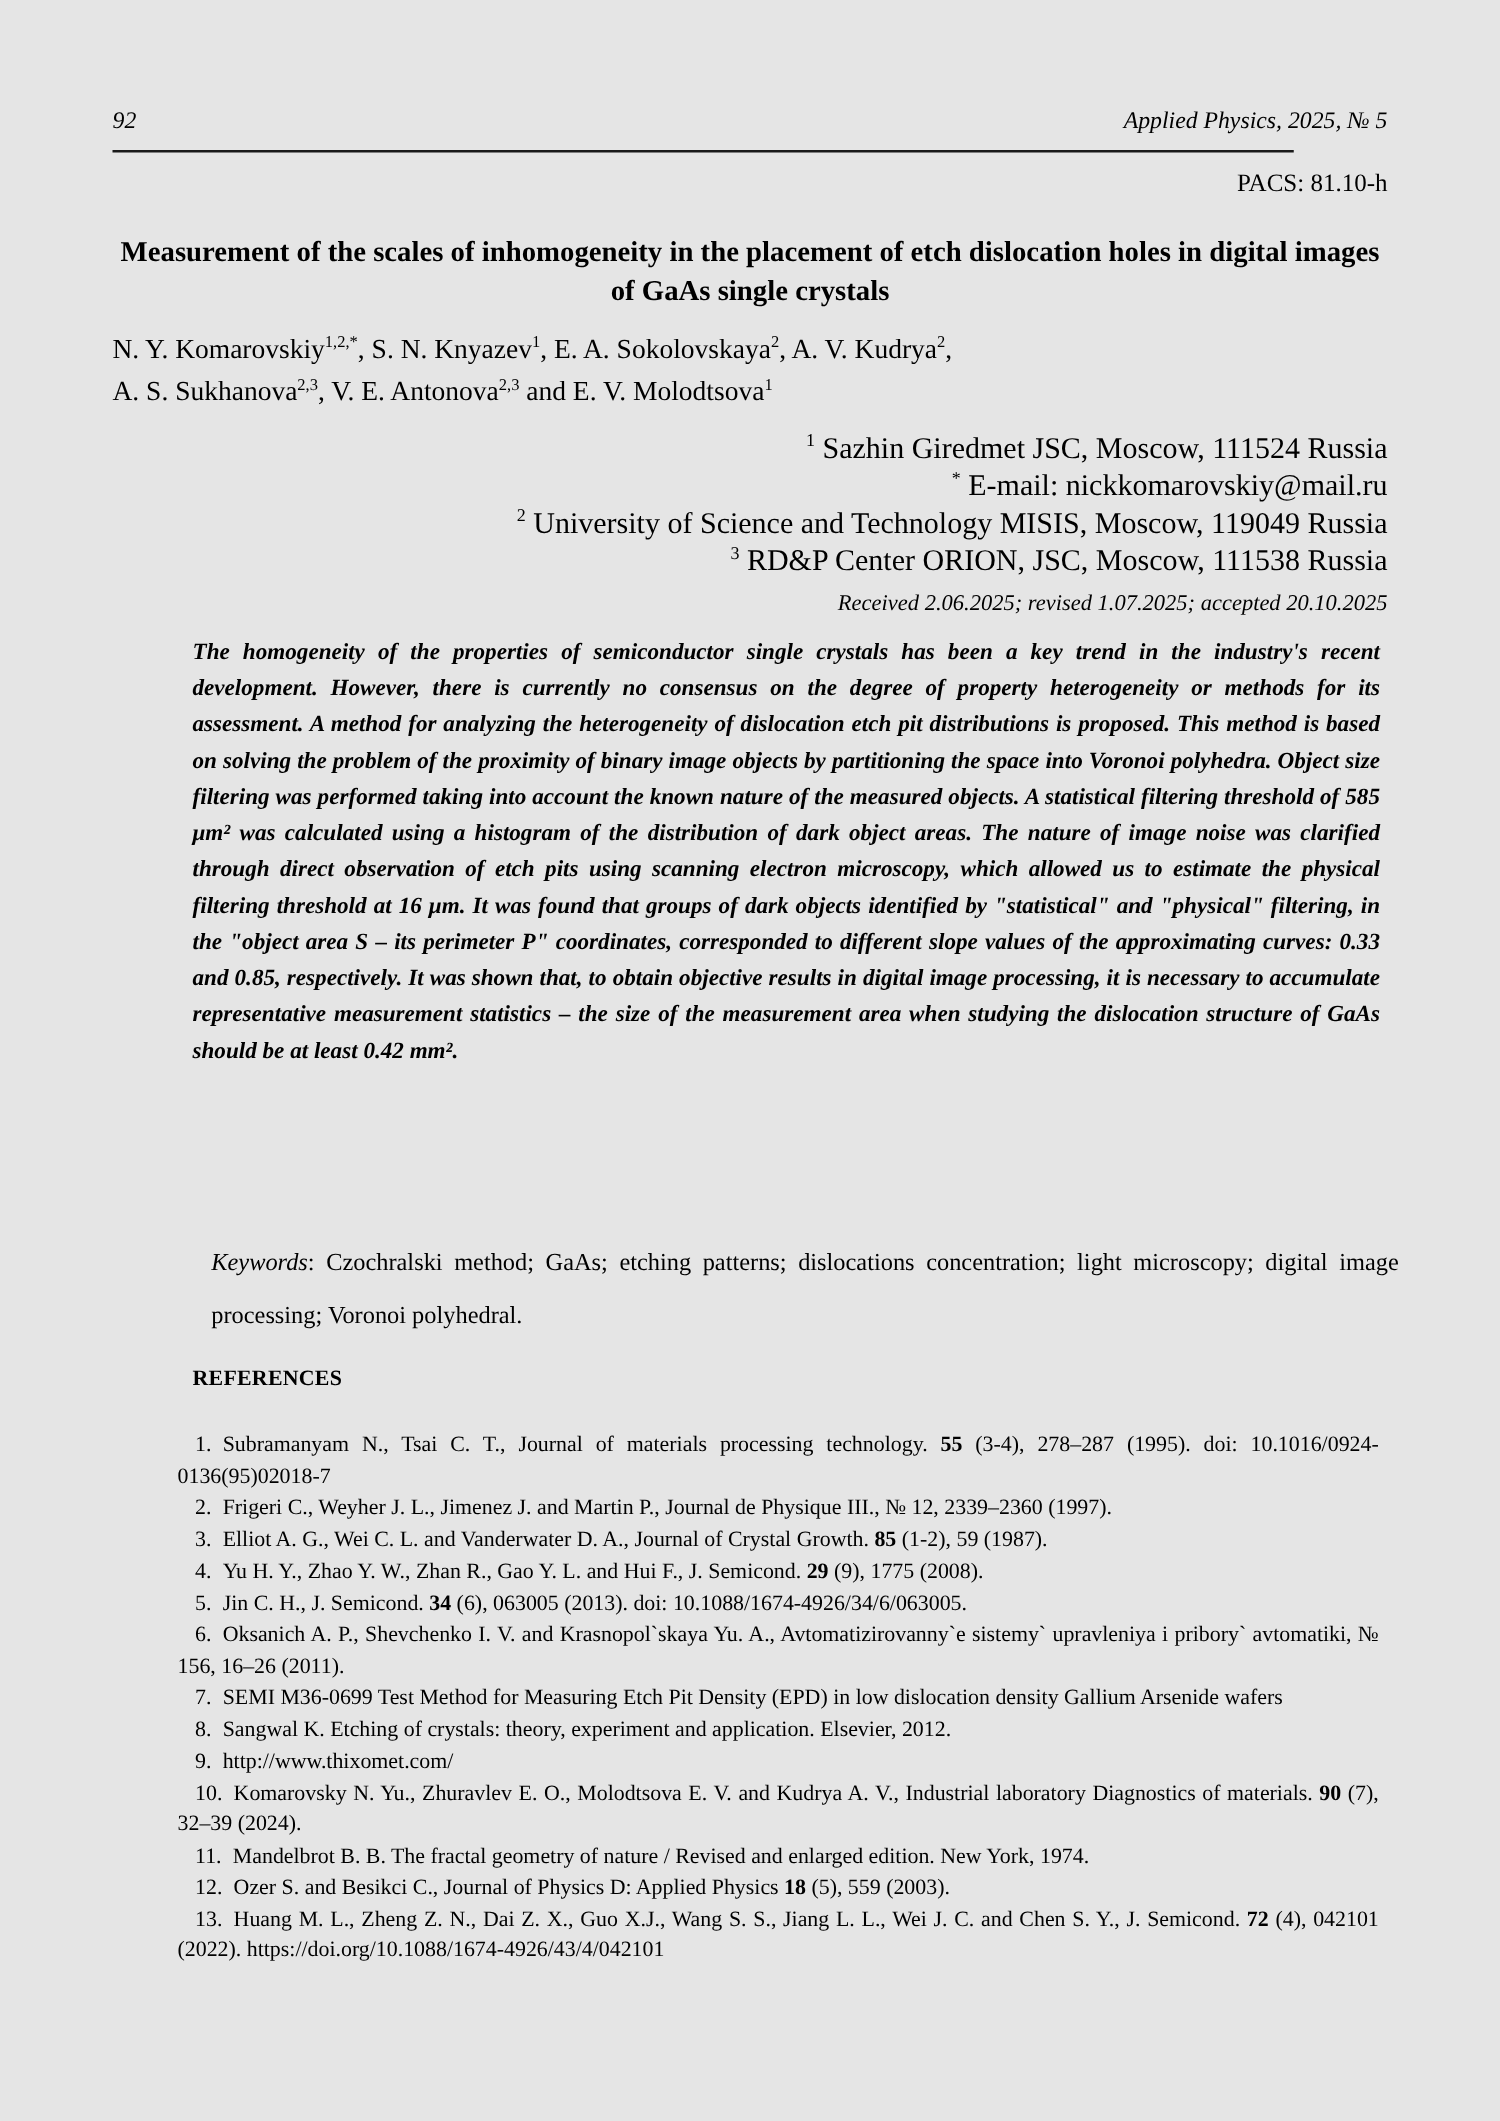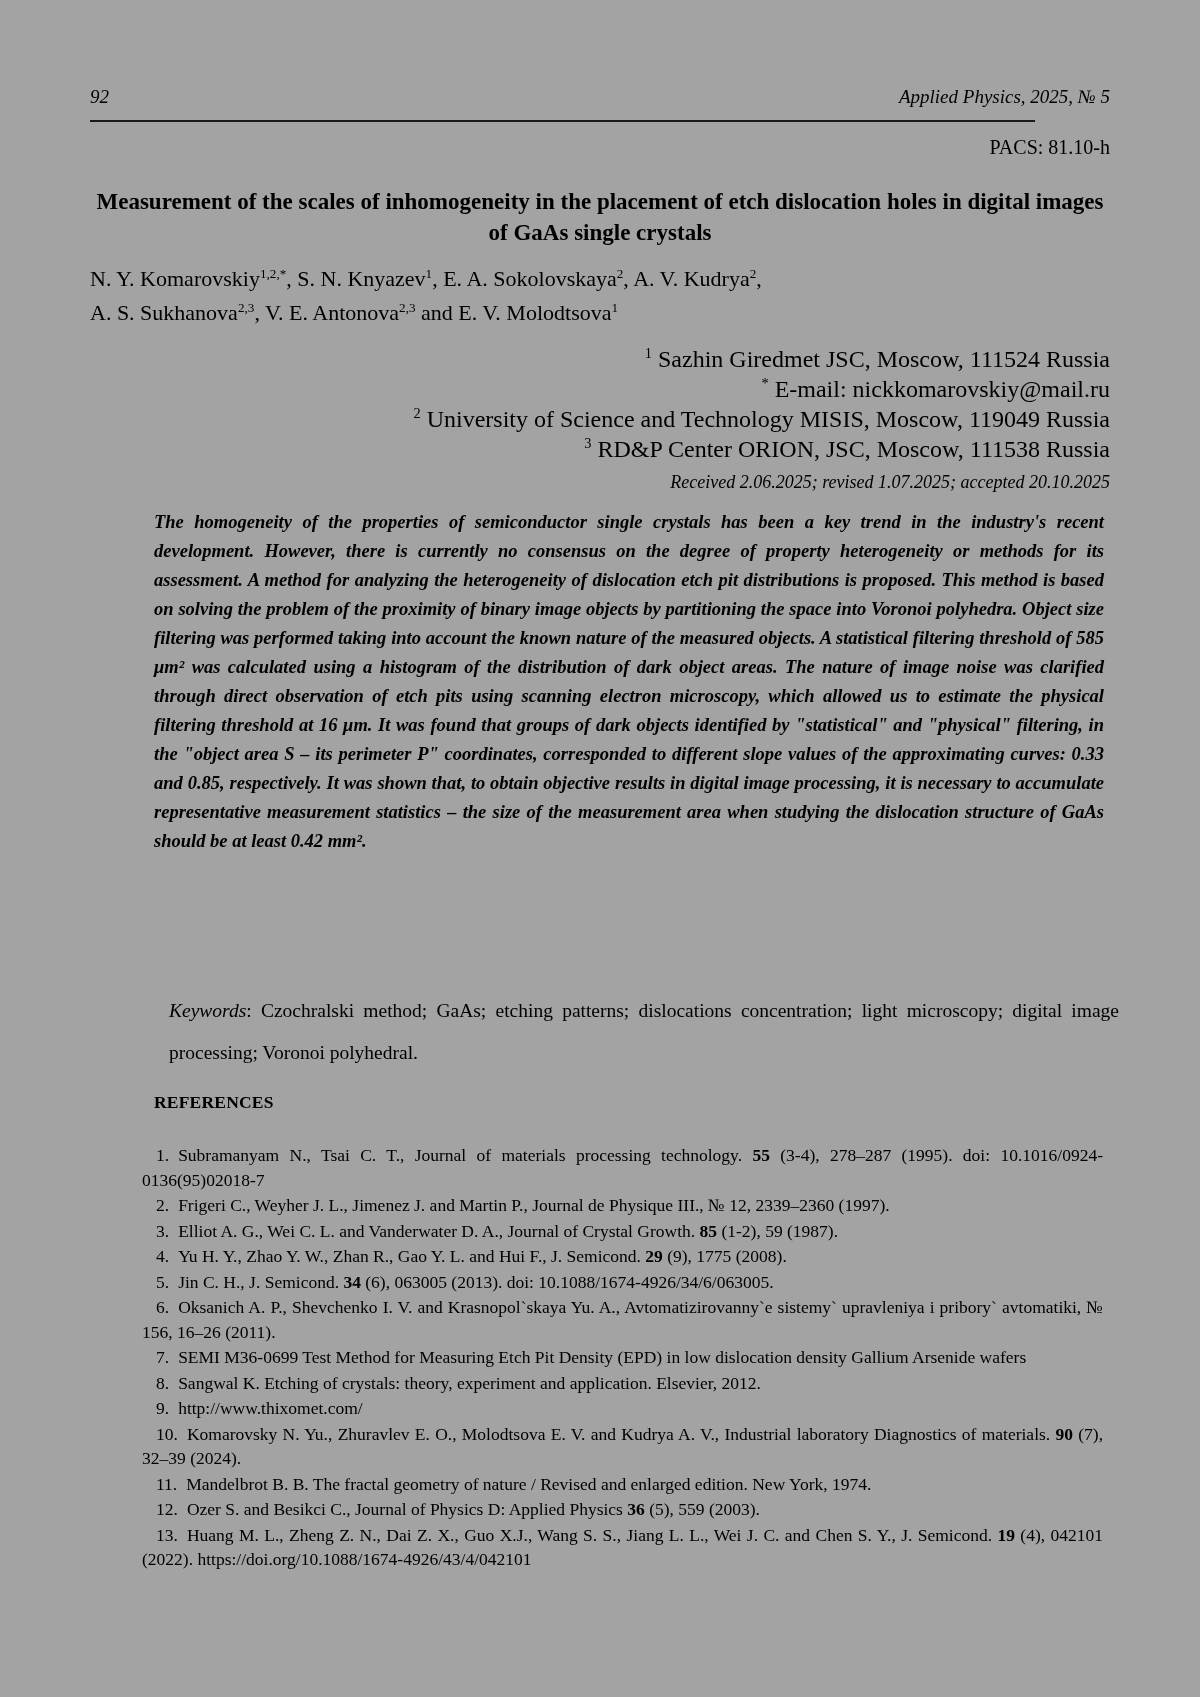--- a/index.html
+++ b/index.html
@@ -1,20 +1,20 @@
 <!DOCTYPE html>
 <html><head>
 <meta charset="utf-8">
 <style>
   html,body{margin:0;padding:0;background:#ffffff;}
   .page{
     position:relative;
     width:1200px;
     height:1697px;
-    background:#a3a3a3;
+    background:#e5e5e5;
     color:#000;
     font-family:"Liberation Serif", serif;
     overflow:hidden;
   }
   .running-header{
     position:absolute;top:86px;left:90px;width:1020px;
     display:flex;justify-content:space-between;
     font-style:italic;font-size:19px;
   }
   .rule{
@@ -105,17 +105,17 @@
       <p><span class="ref-num">2.</span><span>Frigeri C., Weyher J. L., Jimenez J. and Martin P., Journal de Physique III., № 12, 2339–2360 (1997).</span></p>
       <p><span class="ref-num">3.</span><span>Elliot A. G., Wei C. L. and Vanderwater D. A., Journal of Crystal Growth. </span><span class="bold">85</span><span> (1-2), 59 (1987).</span></p>
       <p><span class="ref-num">4.</span><span>Yu H. Y., Zhao Y. W., Zhan R., Gao Y. L. and Hui F., J. Semicond. </span><span class="bold">29</span><span> (9), 1775 (2008).</span></p>
       <p><span class="ref-num">5.</span><span>Jin C. H., J. Semicond. </span><span class="bold">34</span><span> (6), 063005 (2013). doi: 10.1088/1674-4926/34/6/063005.</span></p>
       <p><span class="ref-num">6.</span><span>Oksanich A. P., Shevchenko I. V. and Krasnopol`skaya Yu. A., Avtomatizirovanny`e sistemy` upravleniya i pribory` avtomatiki, № 156, 16–26 (2011).</span></p>
       <p><span class="ref-num">7.</span><span>SEMI M36-0699 Test Method for Measuring Etch Pit Density (EPD) in low dislocation density Gallium Arsenide wafers</span></p>
       <p><span class="ref-num">8.</span><span>Sangwal K. Etching of crystals: theory, experiment and application. Elsevier, 2012.</span></p>
       <p><span class="ref-num">9.</span><span>http://www.thixomet.com/</span></p>
       <p><span class="ref-num">10.</span><span>Komarovsky N. Yu., Zhuravlev E. O., Molodtsova E. V. and Kudrya A. V., Industrial laboratory Diagnostics of materials. </span><span class="bold">90</span><span> (7), 32–39 (2024).</span></p>
       <p><span class="ref-num">11.</span><span>Mandelbrot B. B. The fractal geometry of nature / Revised and enlarged edition. New York, 1974.</span></p>
-      <p><span class="ref-num">12.</span><span>Ozer S. and Besikci C., Journal of Physics D: Applied Physics </span><span class="bold">36</span><span> (5), 559 (2003).</span></p>
-      <p><span class="ref-num">13.</span><span>Huang M. L., Zheng Z. N., Dai Z. X., Guo X.J., Wang S. S., Jiang L. L., Wei J. C. and Chen S. Y., J. Semicond. </span><span class="bold">19</span><span> (4), 042101 (2022). https://doi.org/10.1088/1674-4926/43/4/042101</span></p>
+      <p><span class="ref-num">12.</span><span>Ozer S. and Besikci C., Journal of Physics D: Applied Physics </span><span class="bold">18</span><span> (5), 559 (2003).</span></p>
+      <p><span class="ref-num">13.</span><span>Huang M. L., Zheng Z. N., Dai Z. X., Guo X.J., Wang S. S., Jiang L. L., Wei J. C. and Chen S. Y., J. Semicond. </span><span class="bold">72</span><span> (4), 042101 (2022). https://doi.org/10.1088/1674-4926/43/4/042101</span></p>
     </div>
 
 </div>
 
 </body></html>

